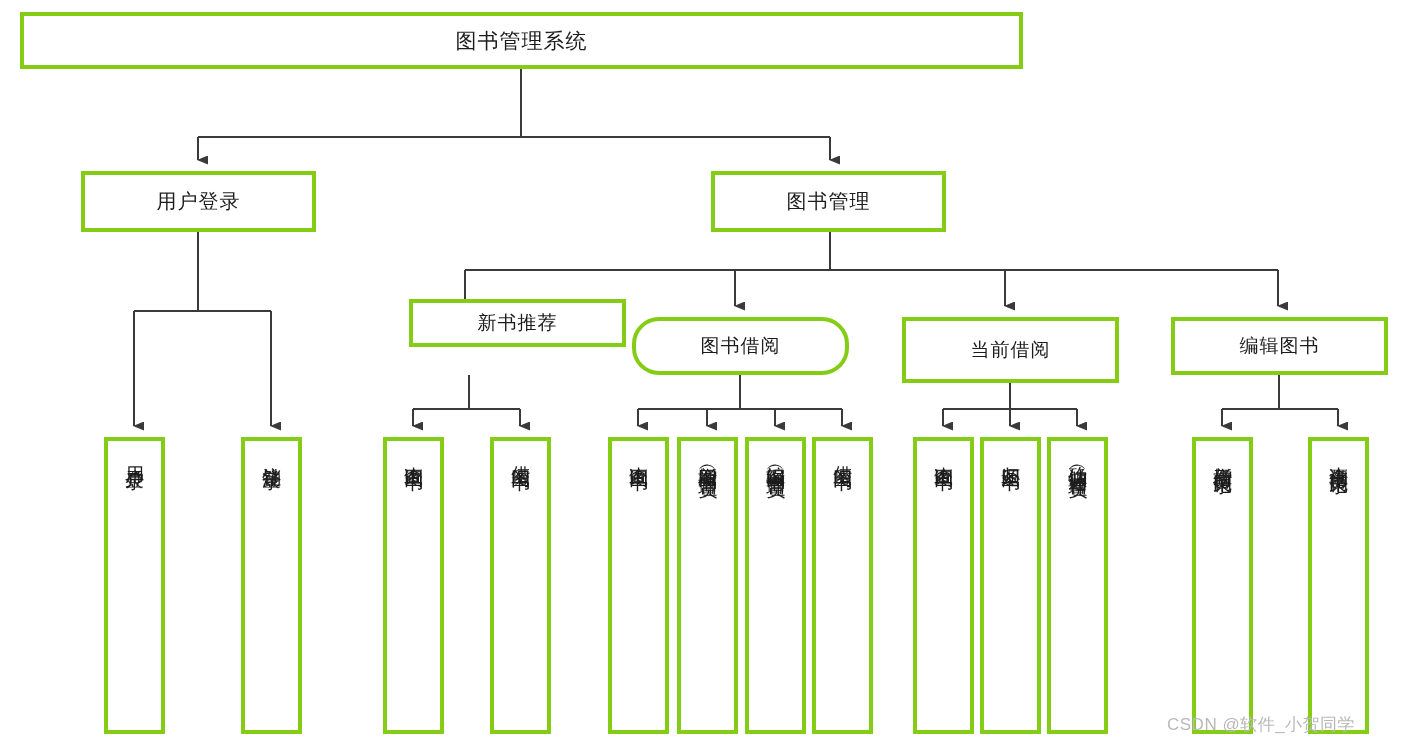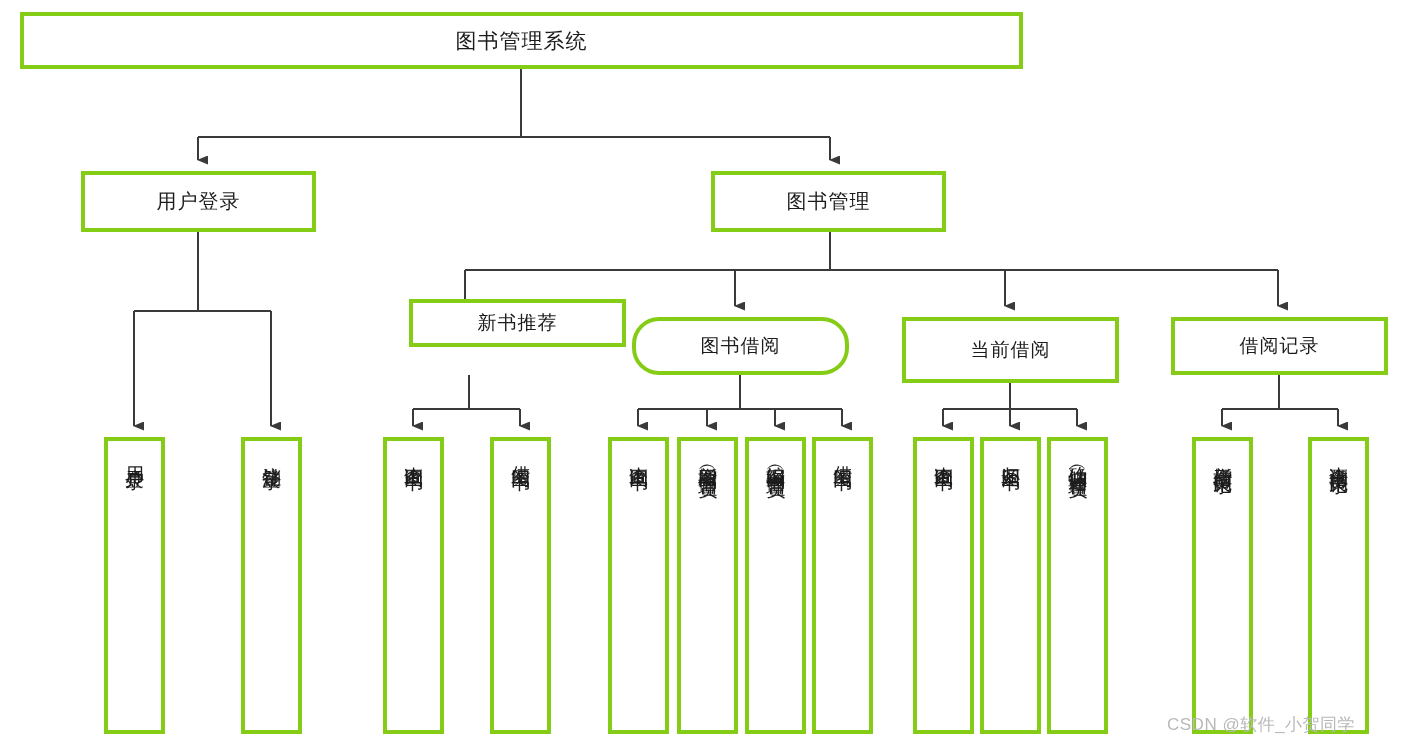--- a/index.html
+++ b/index.html
@@ -143,21 +143,21 @@
   <div class="node level2" style="left:361px; top:299px; width:217px; height:48px;margin-left:48px;">
     <span>新书推荐</span>
   </div>
   <div class="node level2" style="left:632px; top:317px; width:217px; height:58px;border-radius:27px;">
     <span>图书借阅</span>
   </div>
   <div class="node level2" style="left:902px; top:317px; width:217px; height:66px;">
     <span>当前借阅</span>
   </div>
   <div class="node level2" style="left:1171px; top:317px; width:217px; height:58px;">
-    <span>借阅记录</span>
+    <span>编辑图书</span>
   </div>
 
   <div class="node leaf" style="left:104px; top:437px; width:61px; height:297px;">
     <span class="vtext">用户登录</span>
   </div>
   <div class="node leaf" style="left:241px; top:437px; width:61px; height:297px;">
     <span class="vtext">注销登录</span>
   </div>
 
   <div class="node leaf" style="left:383px; top:437px; width:61px; height:297px;">

